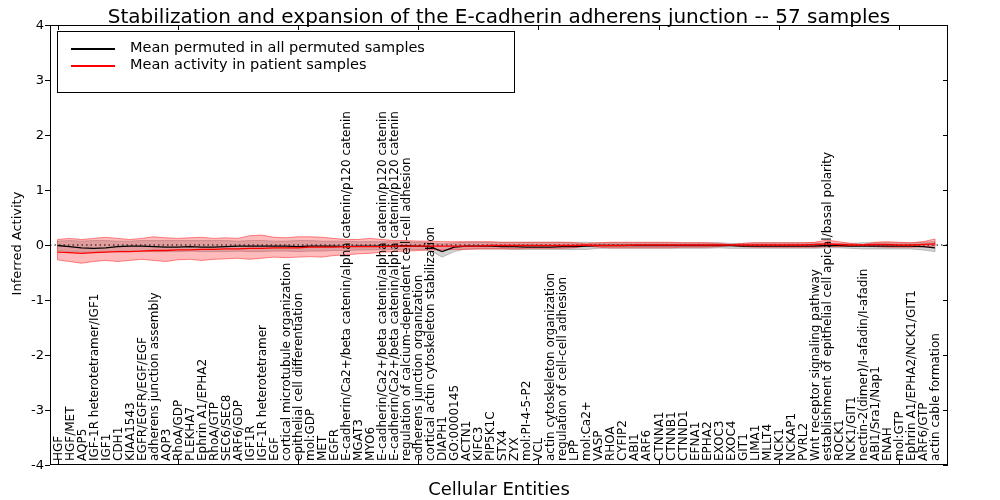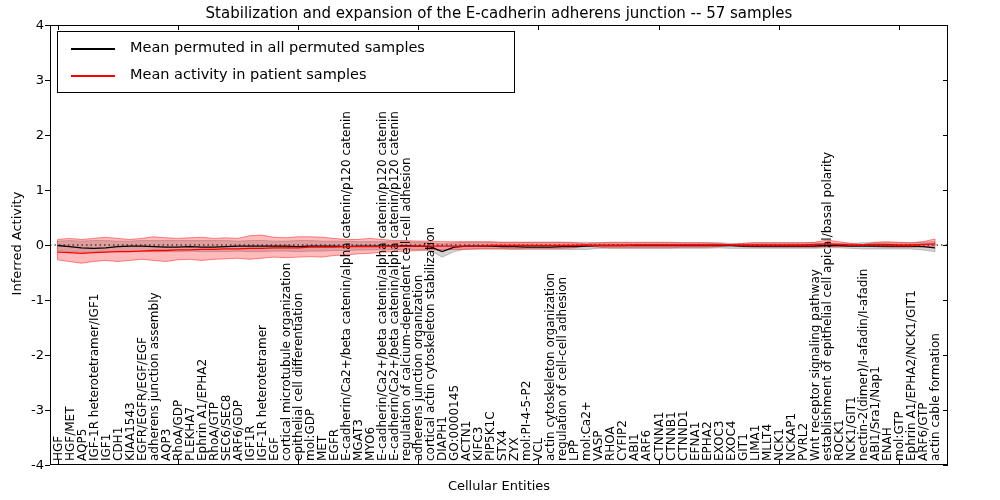--- a/index.html
+++ b/index.html
@@ -3,21 +3,21 @@
 <meta charset="utf-8">
 <style>
   html,body{margin:0;padding:0;background:#ffffff;}
   #figure{
     position:relative;width:1000px;height:500px;background:#ffffff;
     font-family:"DejaVu Sans","Liberation Sans",sans-serif;color:#000;
     overflow:hidden;
   }
   #chart-title{
     position:absolute;top:4px;left:50px;width:898px;text-align:center;
-    font-size:15px;z-index:4;white-space:nowrap;
+    font-size:20px;z-index:4;white-space:nowrap;
   }
   #plot-area{
     position:absolute;left:50px;top:25px;width:898px;height:440px;
     border:1px solid #000;box-sizing:border-box;background:#fff;
   }
   svg.layer{position:absolute;left:50px;top:25px;z-index:1;}
   svg#lines-layer{z-index:3;}
   #xlabels{position:absolute;left:0;top:0;width:1000px;height:500px;z-index:2;pointer-events:none;}
   .xlab{
     position:absolute;font-size:12px;line-height:12px;white-space:nowrap;
@@ -25,21 +25,21 @@
   }
   .ytick-label{
     position:absolute;width:30px;text-align:right;font-size:13px;line-height:16px;z-index:2;
   }
   .tick{position:absolute;background:#000;z-index:3;}
   #y-axis-label{
     position:absolute;left:-104px;top:236px;width:240px;text-align:center;
     font-size:13px;transform:rotate(-90deg);transform-origin:center center;z-index:2;
   }
   #x-axis-label{
-    position:absolute;left:50px;top:478px;width:898px;text-align:center;font-size:13px;z-index:2;
+    position:absolute;left:50px;top:478px;width:898px;text-align:center;font-size:18px;z-index:2;
   }
   #legend{
     position:absolute;left:57px;top:31px;width:458px;height:62px;
     background:#ffffff;border:1px solid #000;z-index:5;box-sizing:border-box;
   }
   .legend-row{position:absolute;left:0;width:100%;height:28px;}
   .legend-line{position:absolute;left:13px;top:13px;width:44px;height:2px;}
   .legend-text{position:absolute;left:72px;top:4px;font-size:14.5px;white-space:nowrap;}
 </style>
 </head>
@@ -187,18 +187,18 @@
     </div>
 
   <div id="y-axis-label">Inferred Activity</div>
   <div id="x-axis-label">Cellular Entities</div>
 
   <div id="legend">
     <div class="legend-row" style="top:3px;">
       <div class="legend-line" style="background: rgb(0, 0, 0);"></div>
       <div class="legend-text">Mean permuted in all permuted samples</div>
     </div>
-    <div class="legend-row" style="top:30px;">
+    <div class="legend-row" style="top:20px;">
       <div class="legend-line" style="background: rgb(255, 0, 0);"></div>
       <div class="legend-text">Mean activity in patient samples</div>
     </div>
   </div>
 </div>
 
 </body></html>

